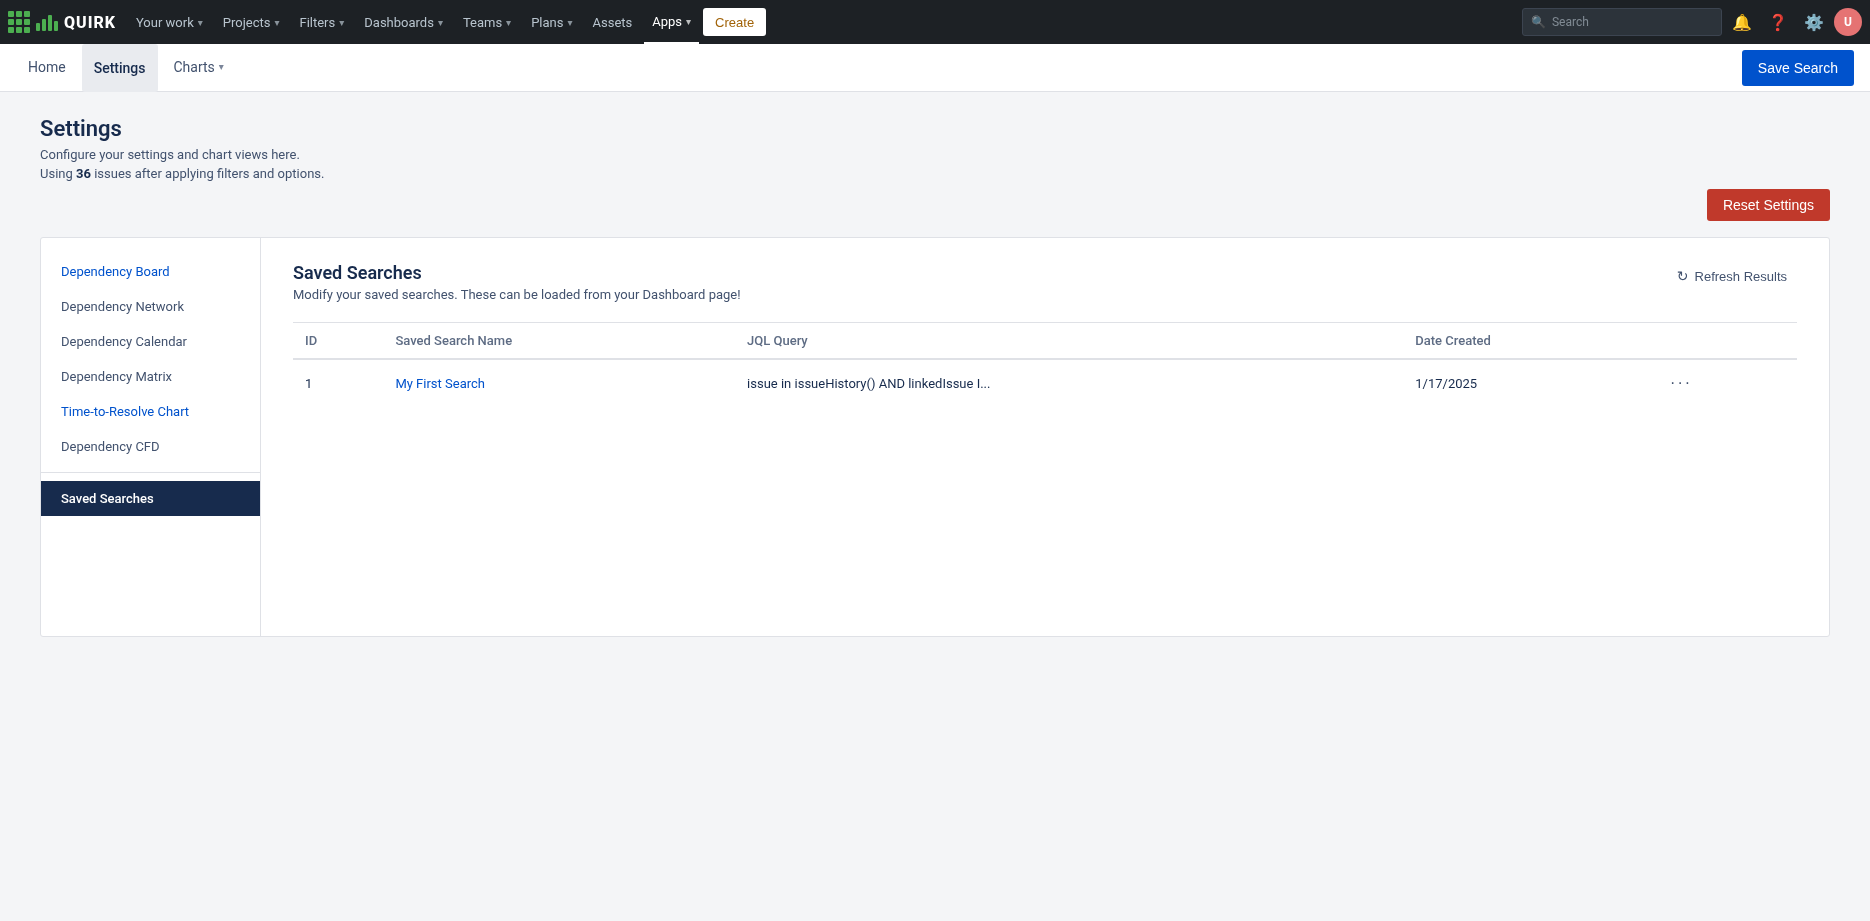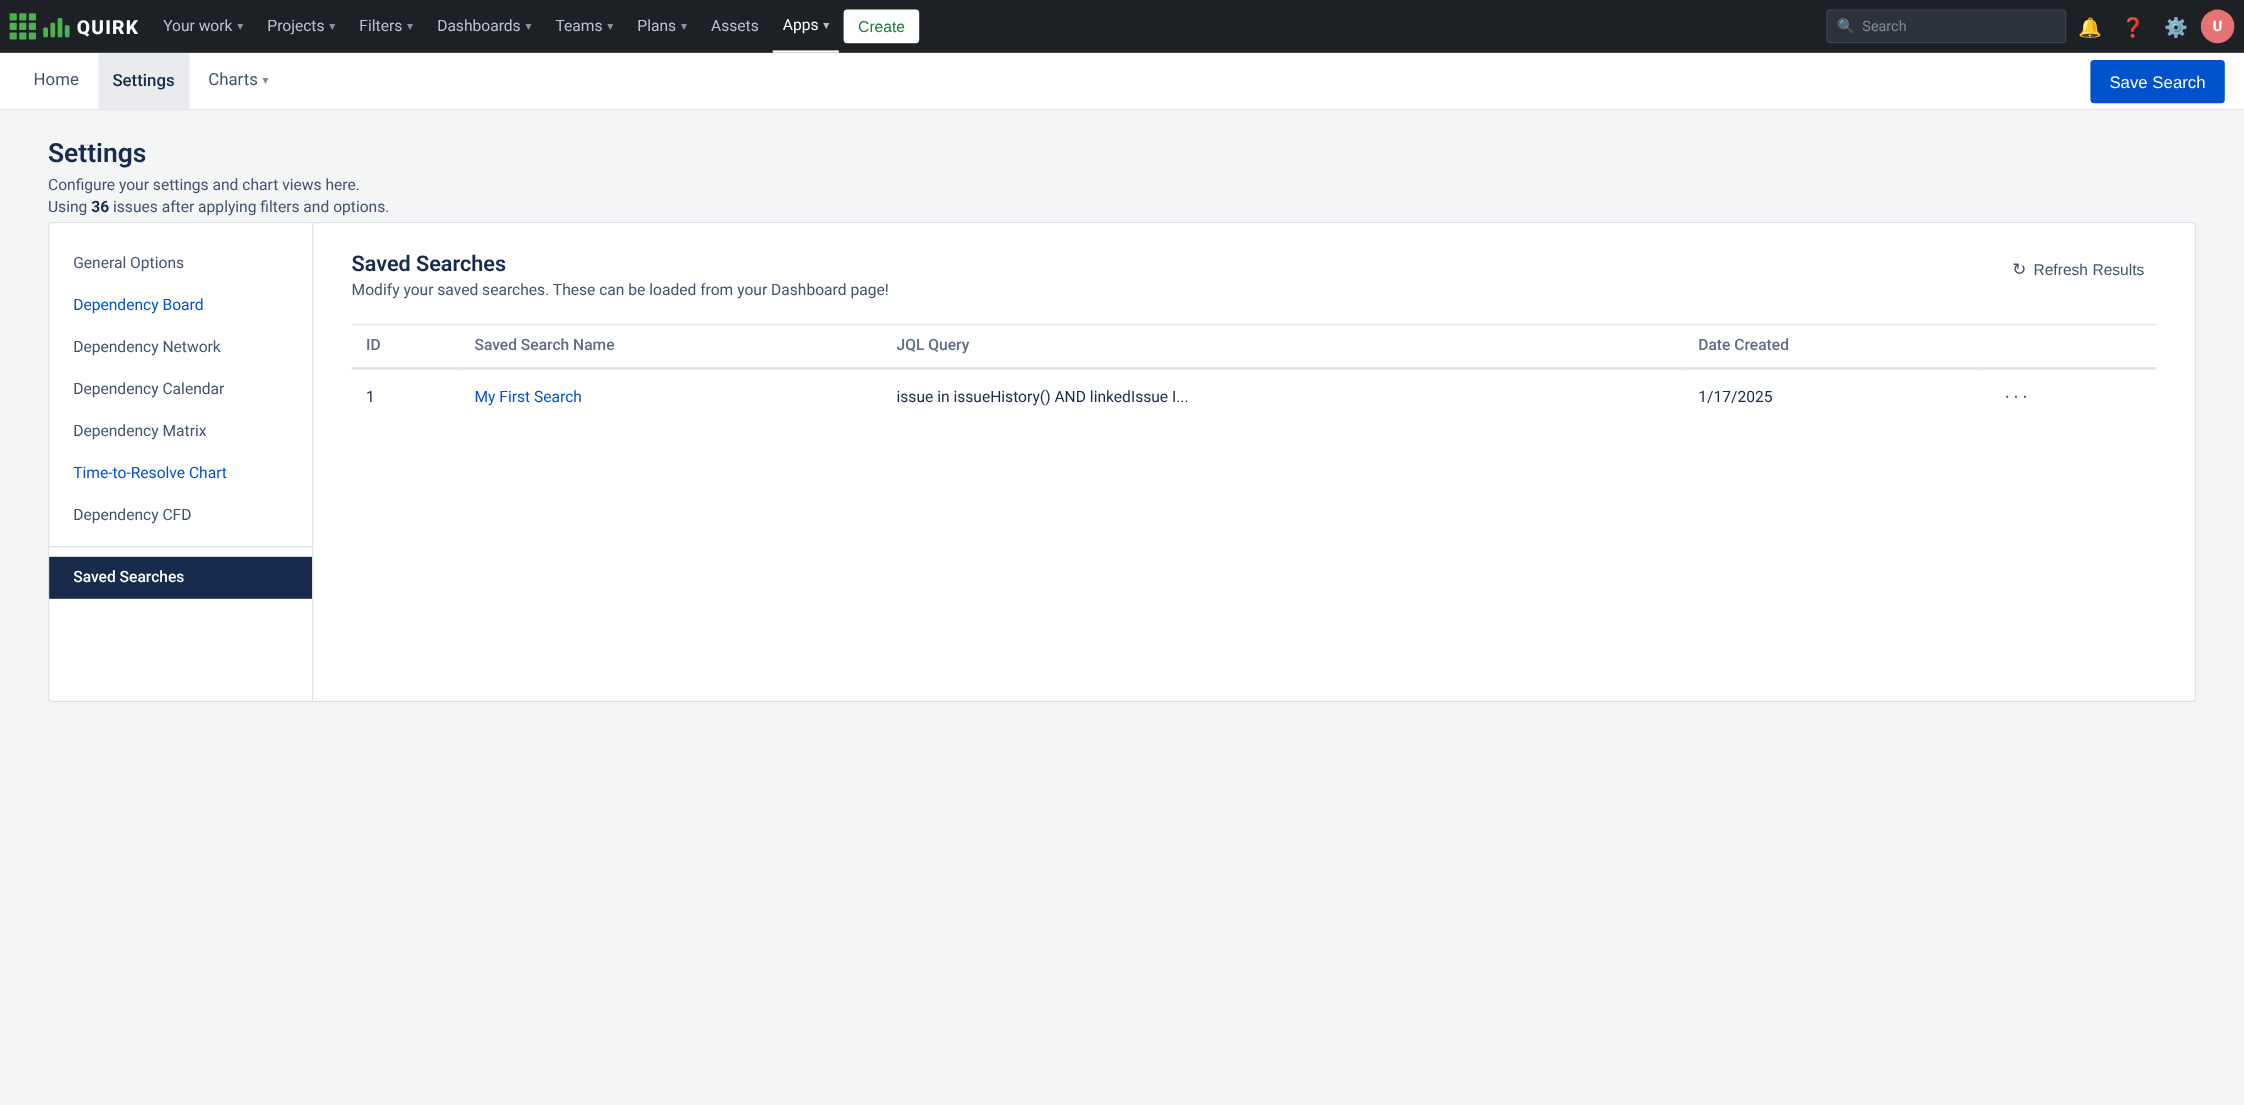--- a/index.html
+++ b/index.html
@@ -47,21 +47,21 @@
       display: flex;
       align-items: center;
       gap: 4px;
       cursor: pointer;
       font-size: 13px;
       white-space: nowrap;
     }
     .nav-chevron { font-size: 10px; opacity: 0.7; }
     .nav-create {
       background: white;
-      color: #15803d;
+      color: #a16207;
       border: none;
       border-radius: 3px;
       padding: 4px 12px;
       font-size: 13px;
       font-weight: 500;
       cursor: pointer;
       height: 28px;
       display: flex;
       align-items: center;
     }
@@ -362,27 +362,27 @@
   <button class="save-search-btn">Save Search</button>
 </div>
 
 <div class="main">
   <h1 class="page-title">Settings</h1>
   <p class="page-subtitle">Configure your settings and chart views here.</p>
   <p class="page-subtitle">
     <span>Using </span><strong>36</strong><span> issues after applying filters and options.</span>
   </p>
 
+  <div class="reset-row">
+    <button class="reset-btn">Reset Settings</button>
+  </div>
 
   <div class="settings-layout">
 
     <div class="settings-sidebar">
-      <div class="sidebar-item">
-        <span>General Options</span>
-      </div>
       <div class="sidebar-item active-blue">
         <span>Dependency Board</span>
       </div>
       <div class="sidebar-item">
         <span>Dependency Network</span>
       </div>
       <div class="sidebar-item">
         <span>Dependency Calendar</span>
       </div>
       <div class="sidebar-item">

